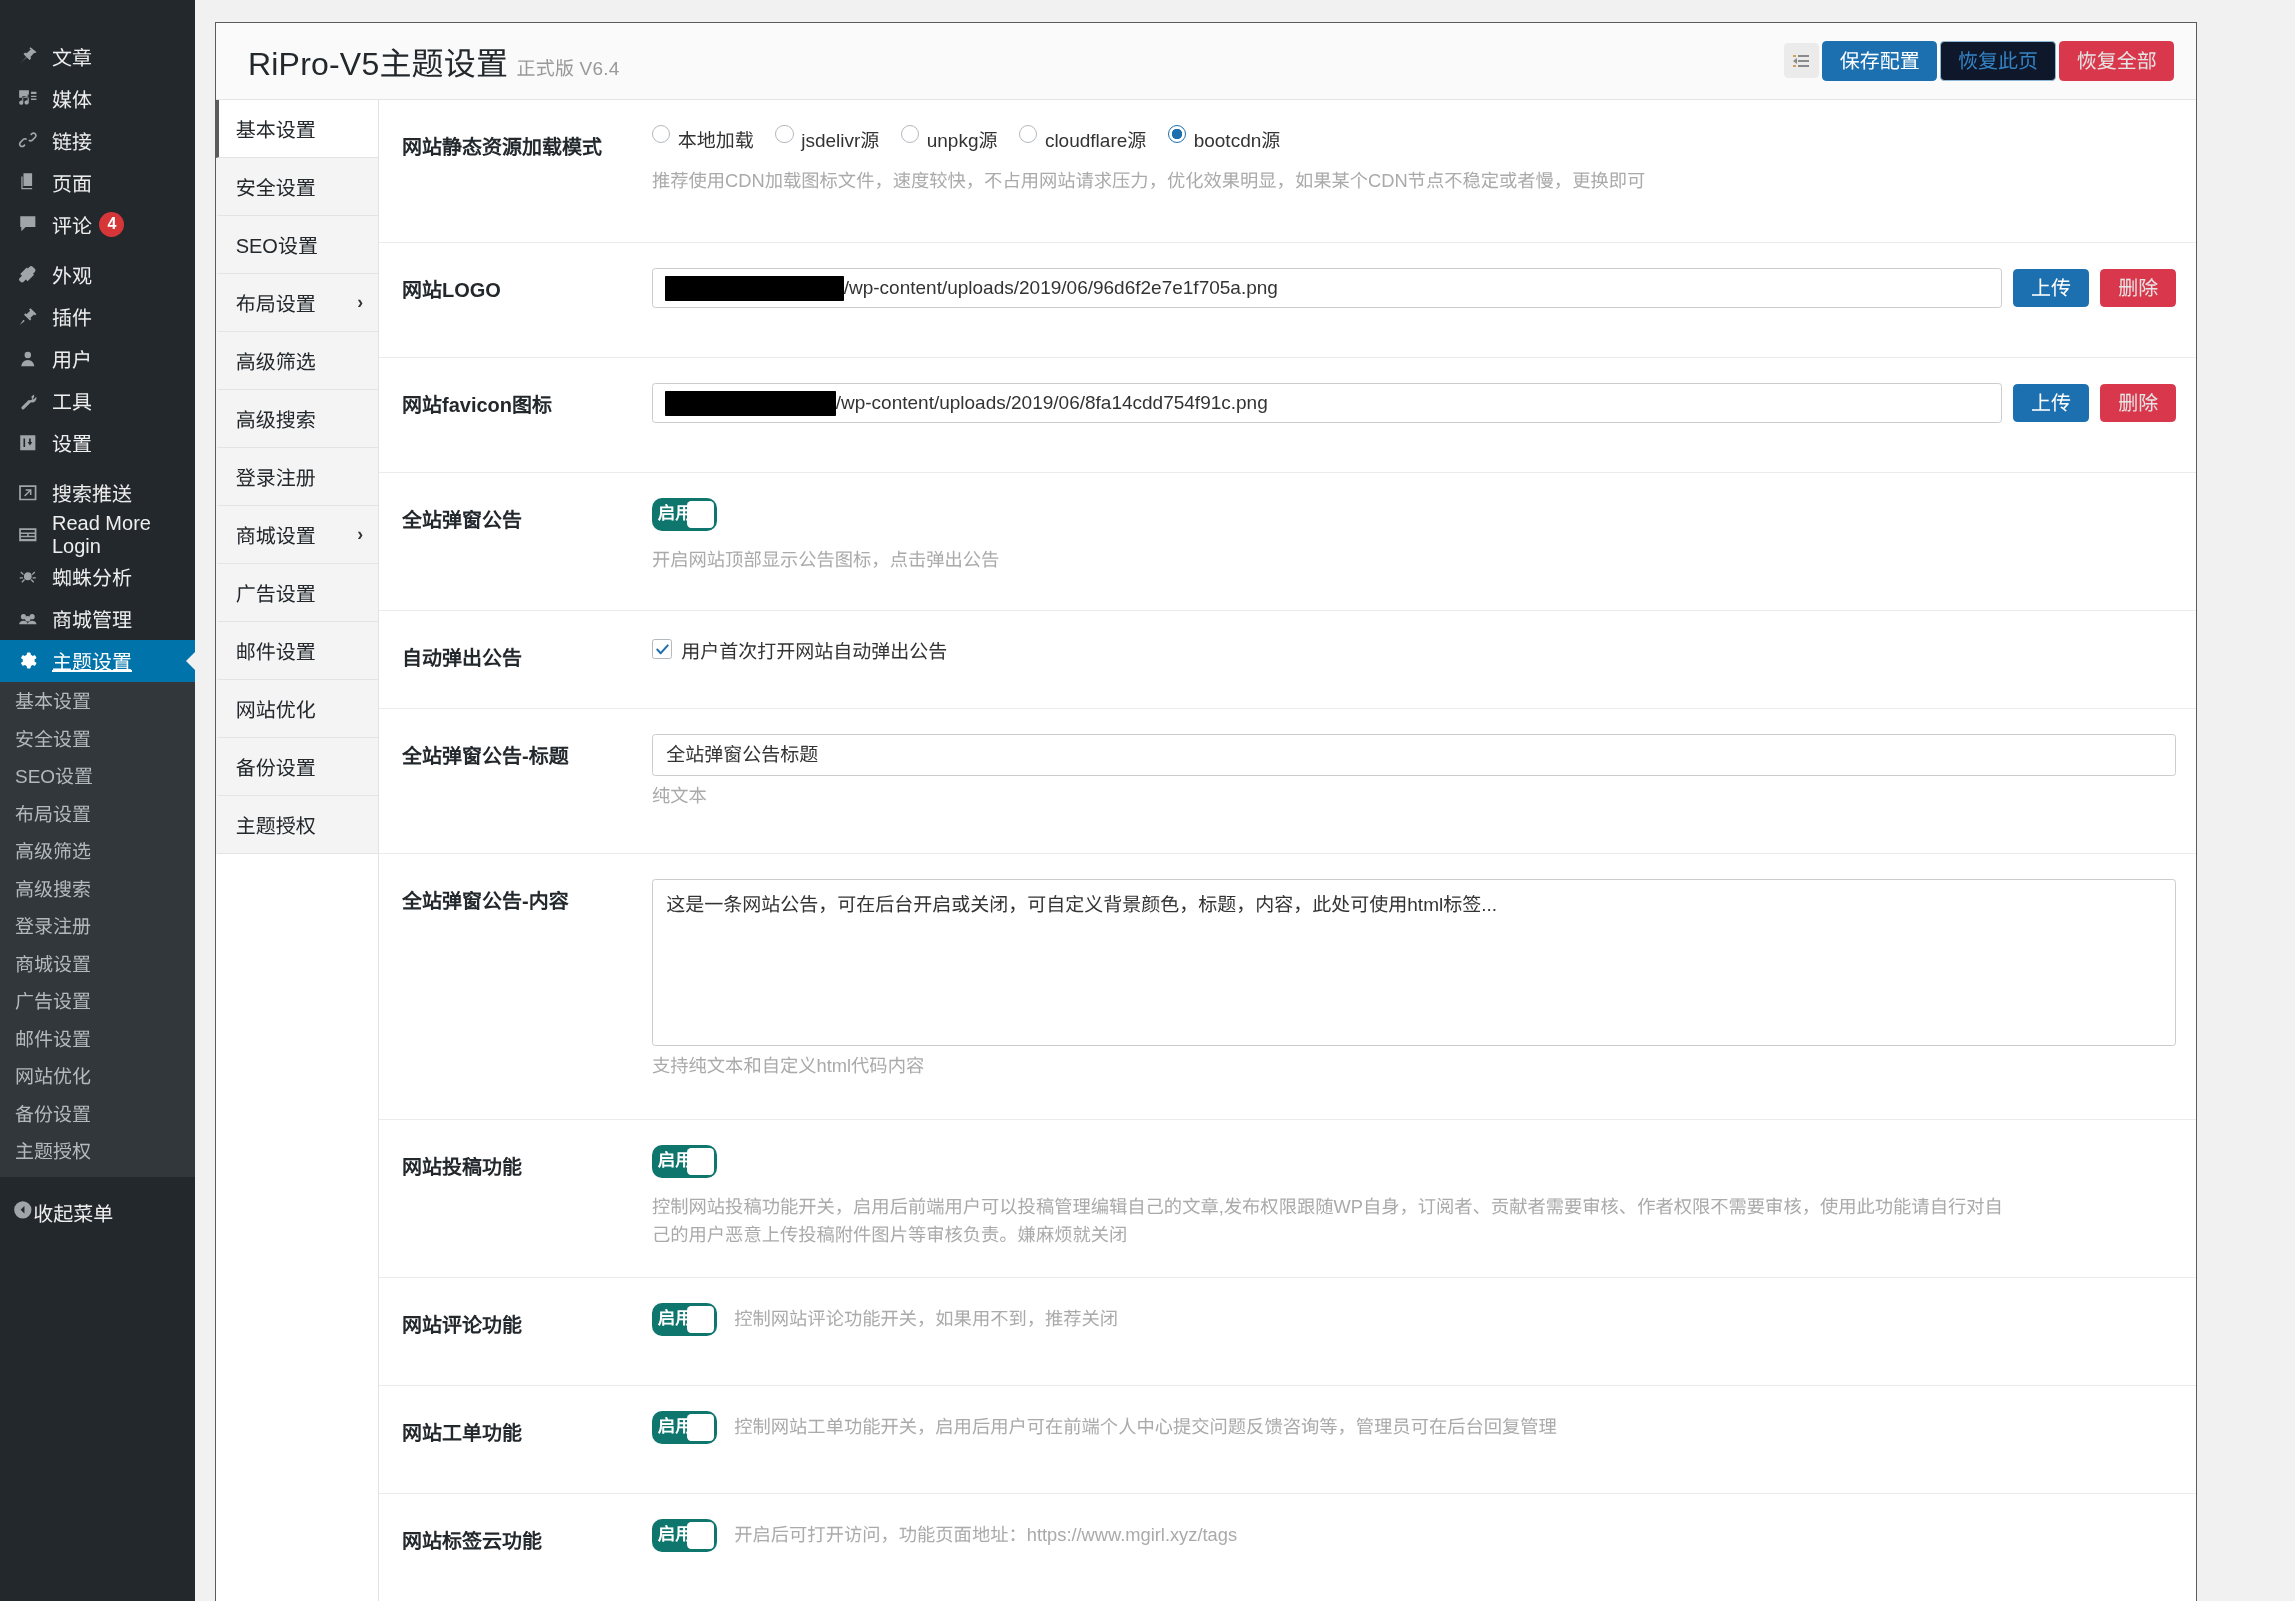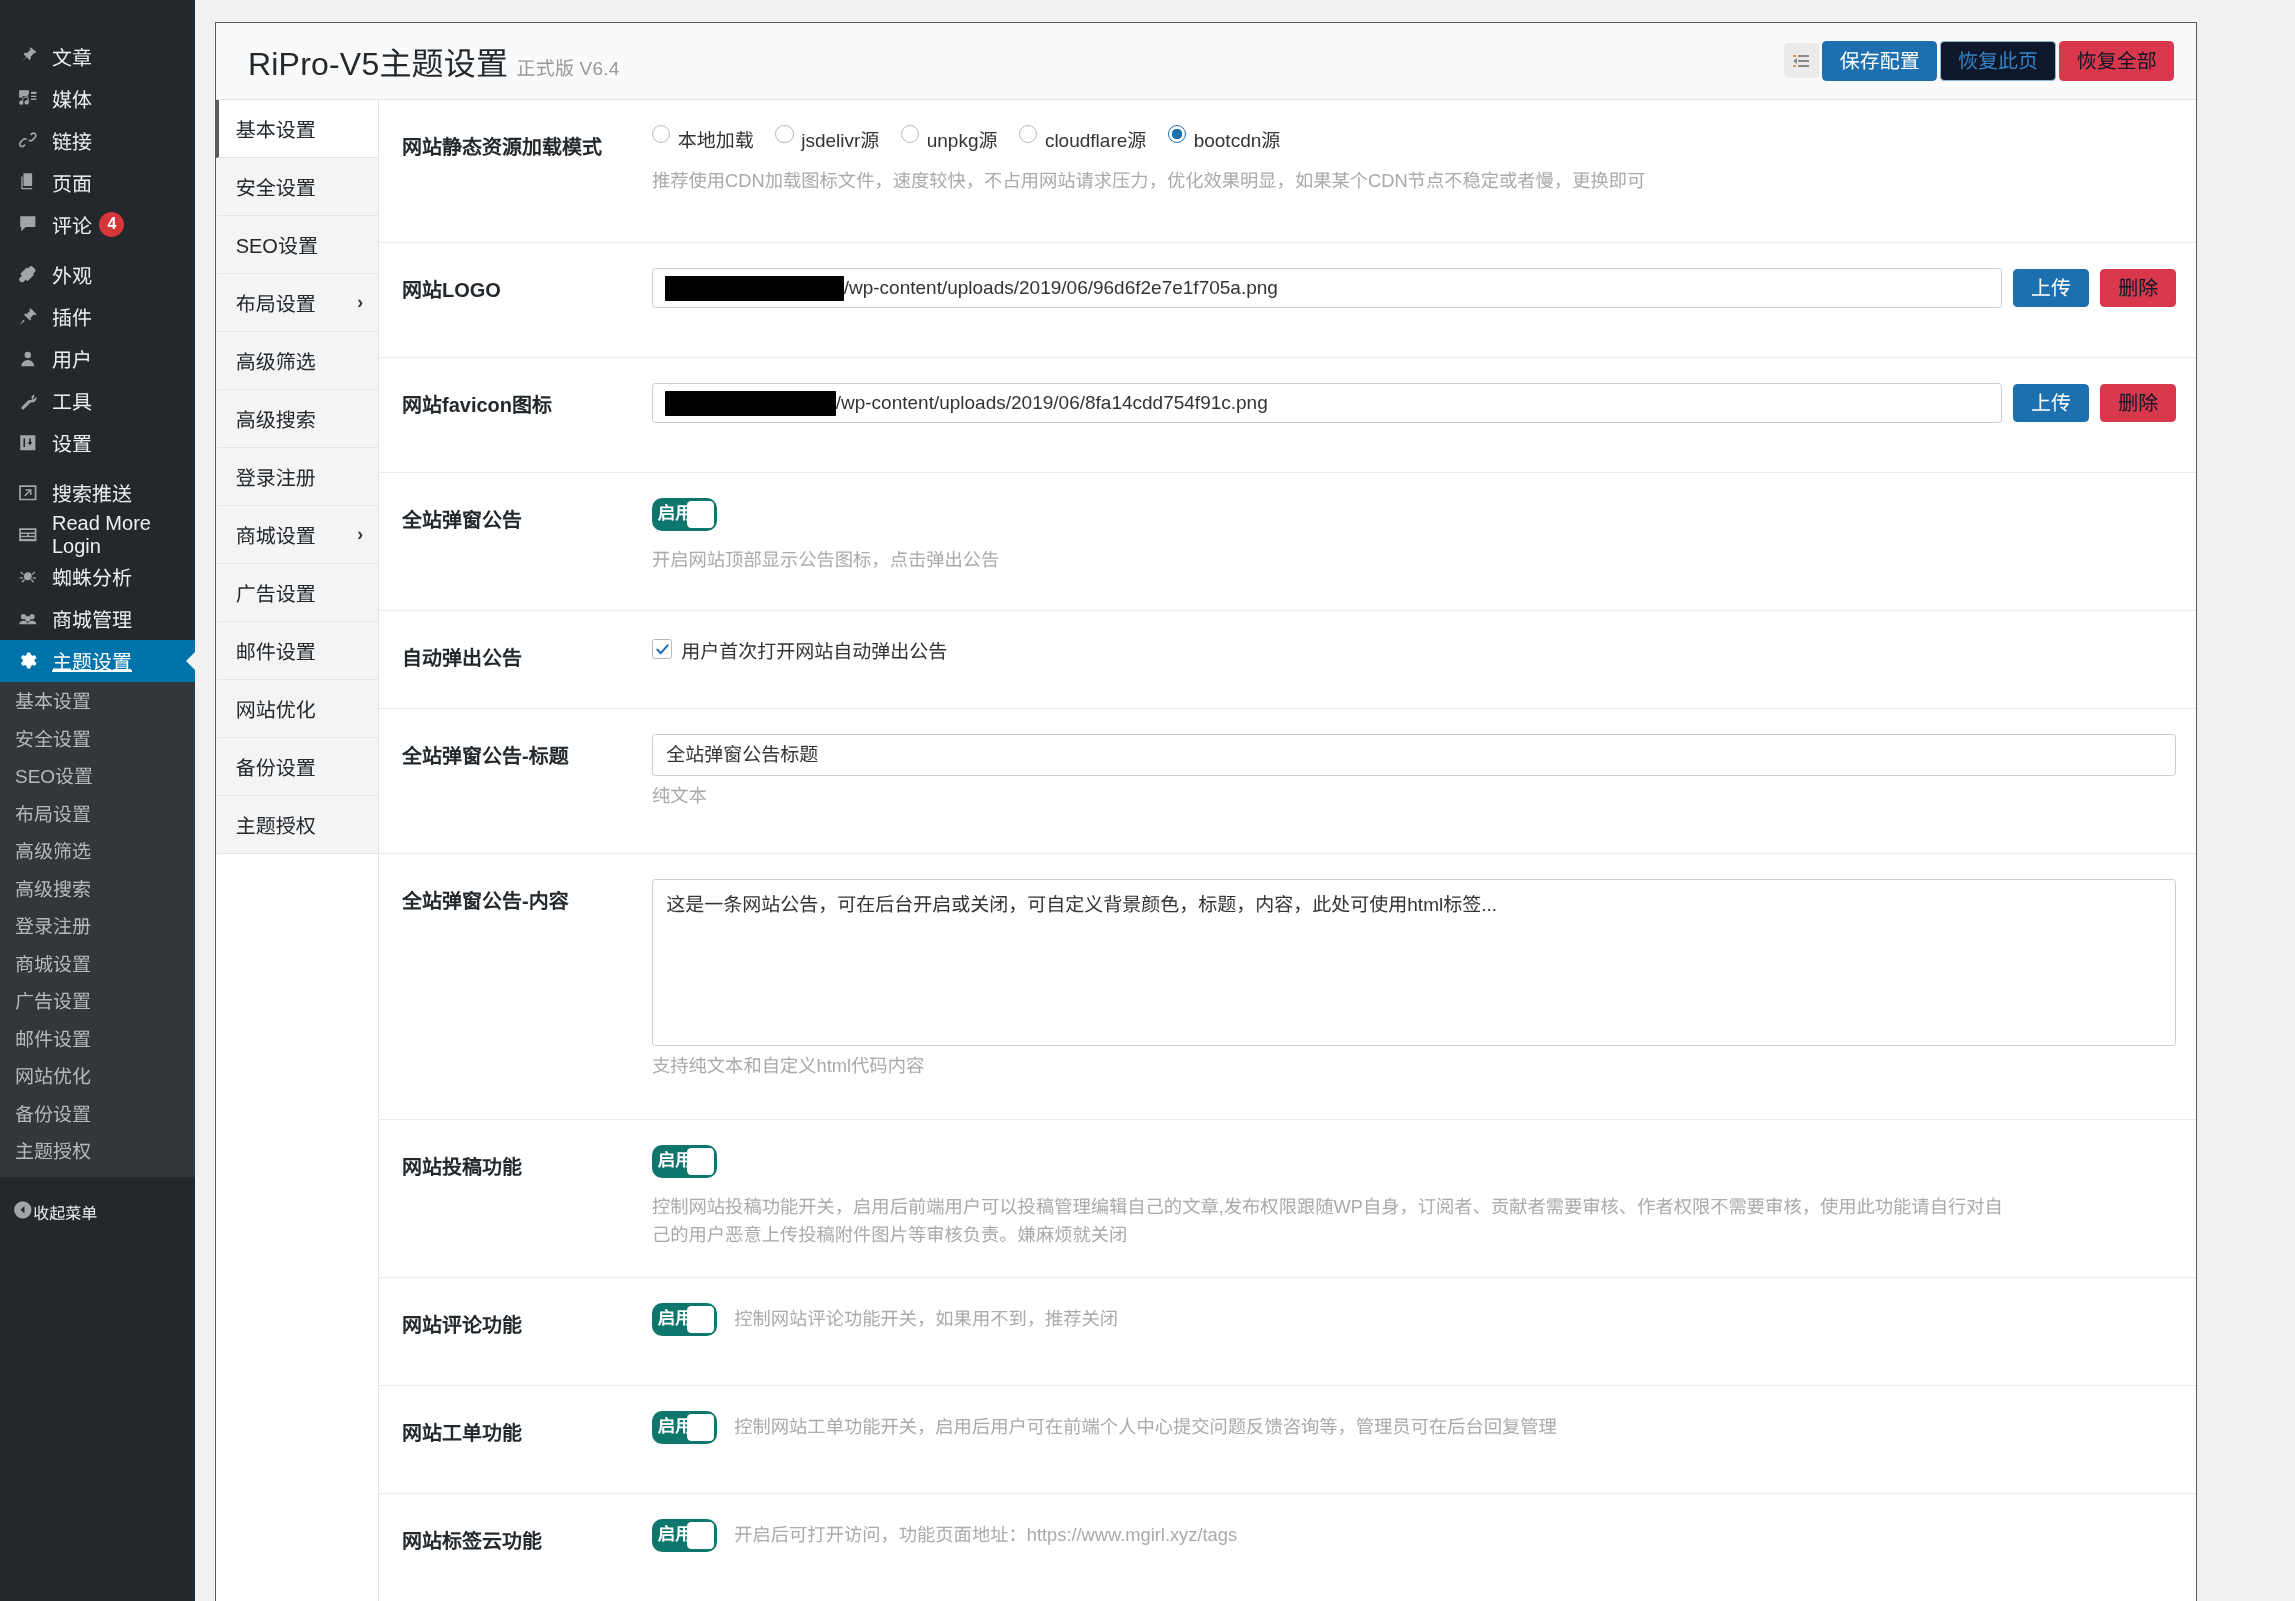--- a/index.html
+++ b/index.html
@@ -77,21 +77,21 @@
     color: #b4b9be;
     font-size: 19px;
     line-height: 27.5px;
   }
   .collapse-row {
     display: flex; align-items: center;
     height: 43px;
     padding-left: 11.7px;
     margin-top: 13.3px;
     color: #eee;
-    font-size: 16px;
+    font-size: 20px;
     text-align: right;
   }
   .collapse-row .mi-icon svg { fill: #a0a5aa; }
 
   
   #wpbody {
     position: absolute;
     left: 195px; top: 0;
     width: 2027px; height: 1602px;
     background: #f1f1f1;
@@ -138,21 +138,21 @@
     padding: 0 16.7px;
     border-radius: 4.2px;
     font-size: 20px;
     line-height: 38px;
     cursor: pointer;
     border: 0.8px solid transparent;
     white-space: nowrap;
   }
   .btn-primary { background: #1d70b0; color: #fff; border-color: #1d70b0; }
   .btn-outline { background: #0f172a; color: #3383c4; border-color: #8fb8d8; }
-  .btn-danger  { background: #d9384c; color: #0f172a; border-color: #d9384c; padding-left: 17px; }
+  .btn-danger  { background: #d9384c; color: #e5e5e5; border-color: #d9384c; padding-left: 17px; }
 
   
   .opt-body { display: flex; align-items: stretch; }
   .opt-nav {
     width: 163px;
     flex: 0 0 163px;
     border-right: 0.8px solid #e2e2e2;
     background: #fff;
   }
   .nav-item {

